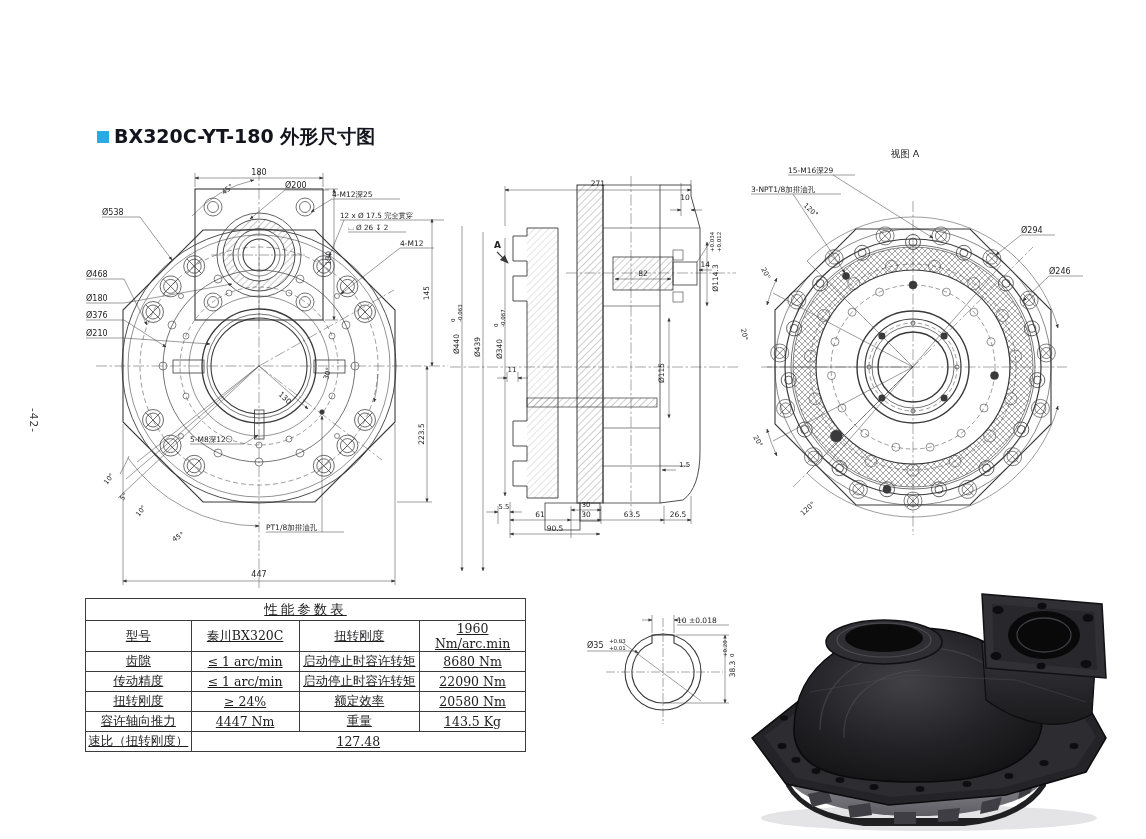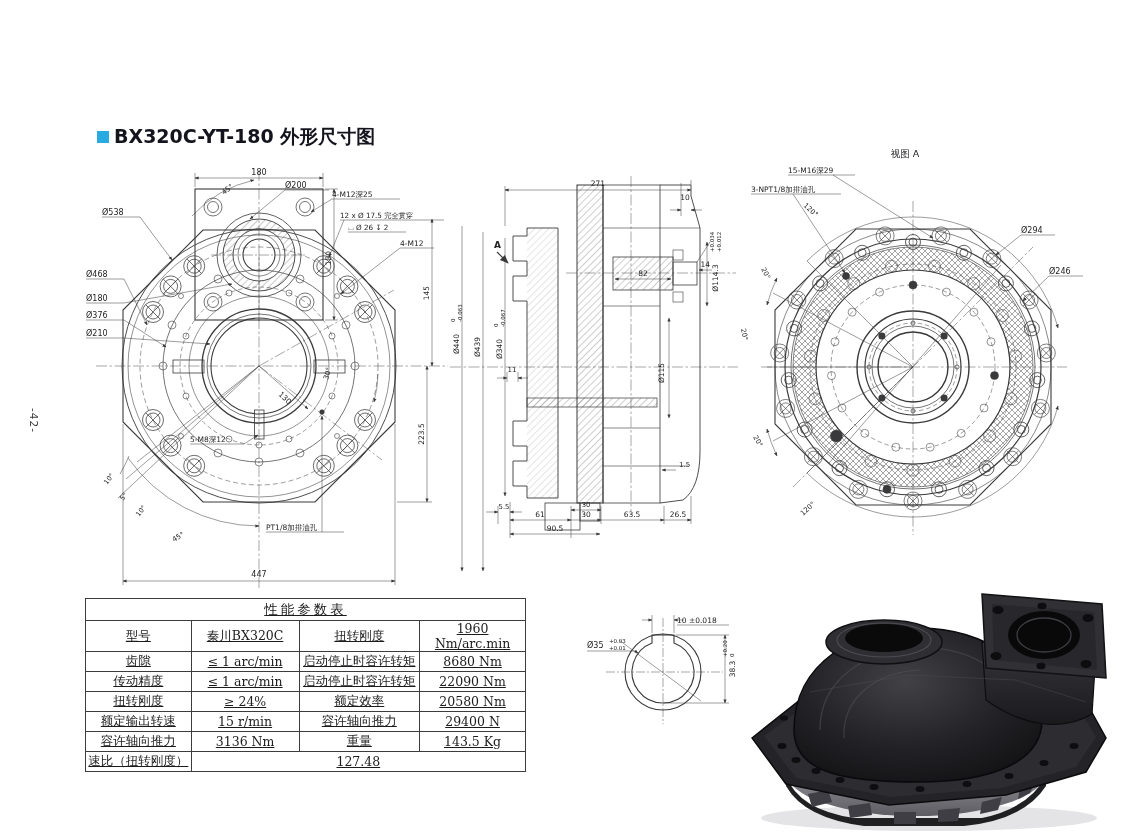--- a/index.html
+++ b/index.html
@@ -681,28 +681,22 @@
       <td>启动停止时容许转矩</td>
       <td>22090 Nm</td>
         </tr>
     <tr>
       <td>扭转刚度</td>
       <td>≥ 24%</td>
       <td>额定效率</td>
       <td>20580 Nm</td>
         </tr>
     <tr>
-      <td>额定输出转速</td>
-      <td>15 r/min</td>
       <td>容许轴向推力</td>
-      <td>29400 N</td>
-        </tr>
-    <tr>
-      <td>容许轴向推力</td>
-      <td>3136 Nm</td>
+      <td>4447 Nm</td>
       <td>重量</td>
       <td>143.5 Kg</td>
         </tr>
     <tr>
       <td>速比（扭转刚度）</td>
       <td colspan="3">127.48</td>
         </tr>
   </tbody>
     </table>
 

